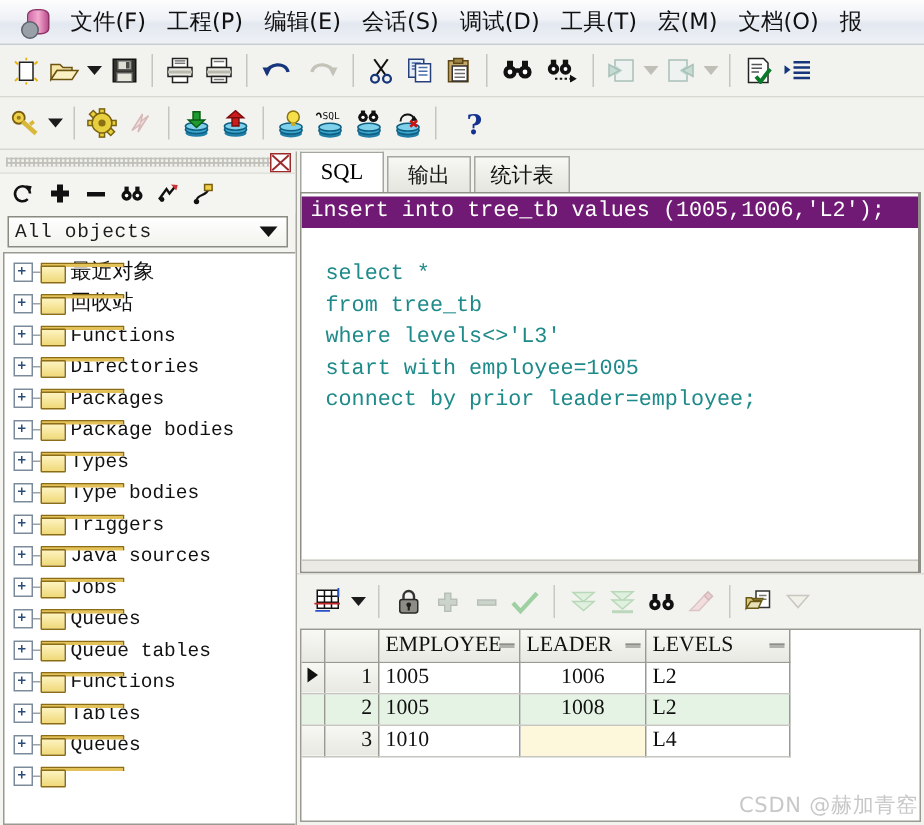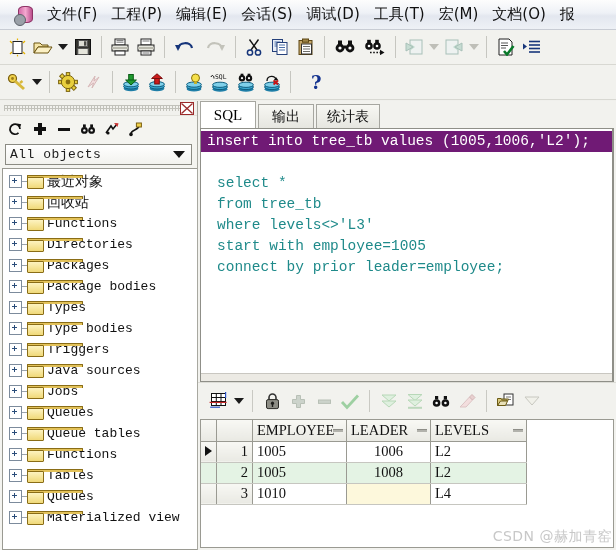--- a/index.html
+++ b/index.html
@@ -951,21 +951,20 @@
           </span>
           <span class="tree-label">Queues</span>
         </div>
         <div class="tree-row">
           <span class="expander"></span>
           <span class="tree-dash"></span>
           <span class="folder">
             <span class="tab"></span>
             <span class="body"></span>
           </span>
-          <span class="tree-label">Materialized view</span>
         </div>
         <div class="tree-row"></div>
       </div>
   </div>
 
   <div id="workspace">
 
     <div id="tabstrip">
       <div class="tab latin active">SQL</div>
       <div class="tab cjk">输出</div>

